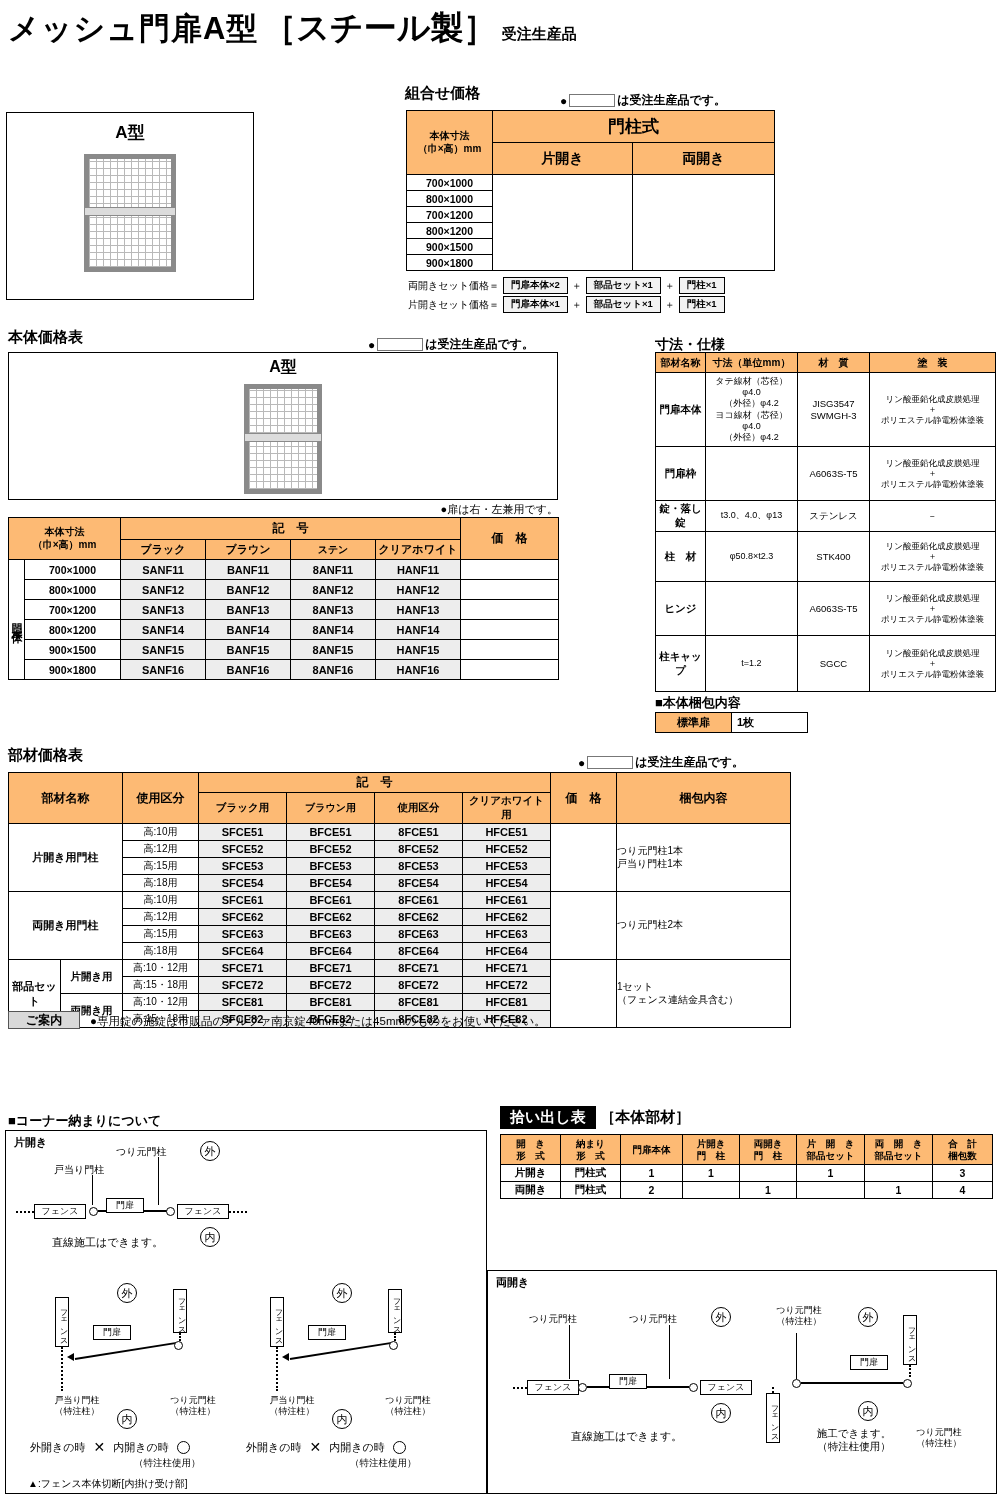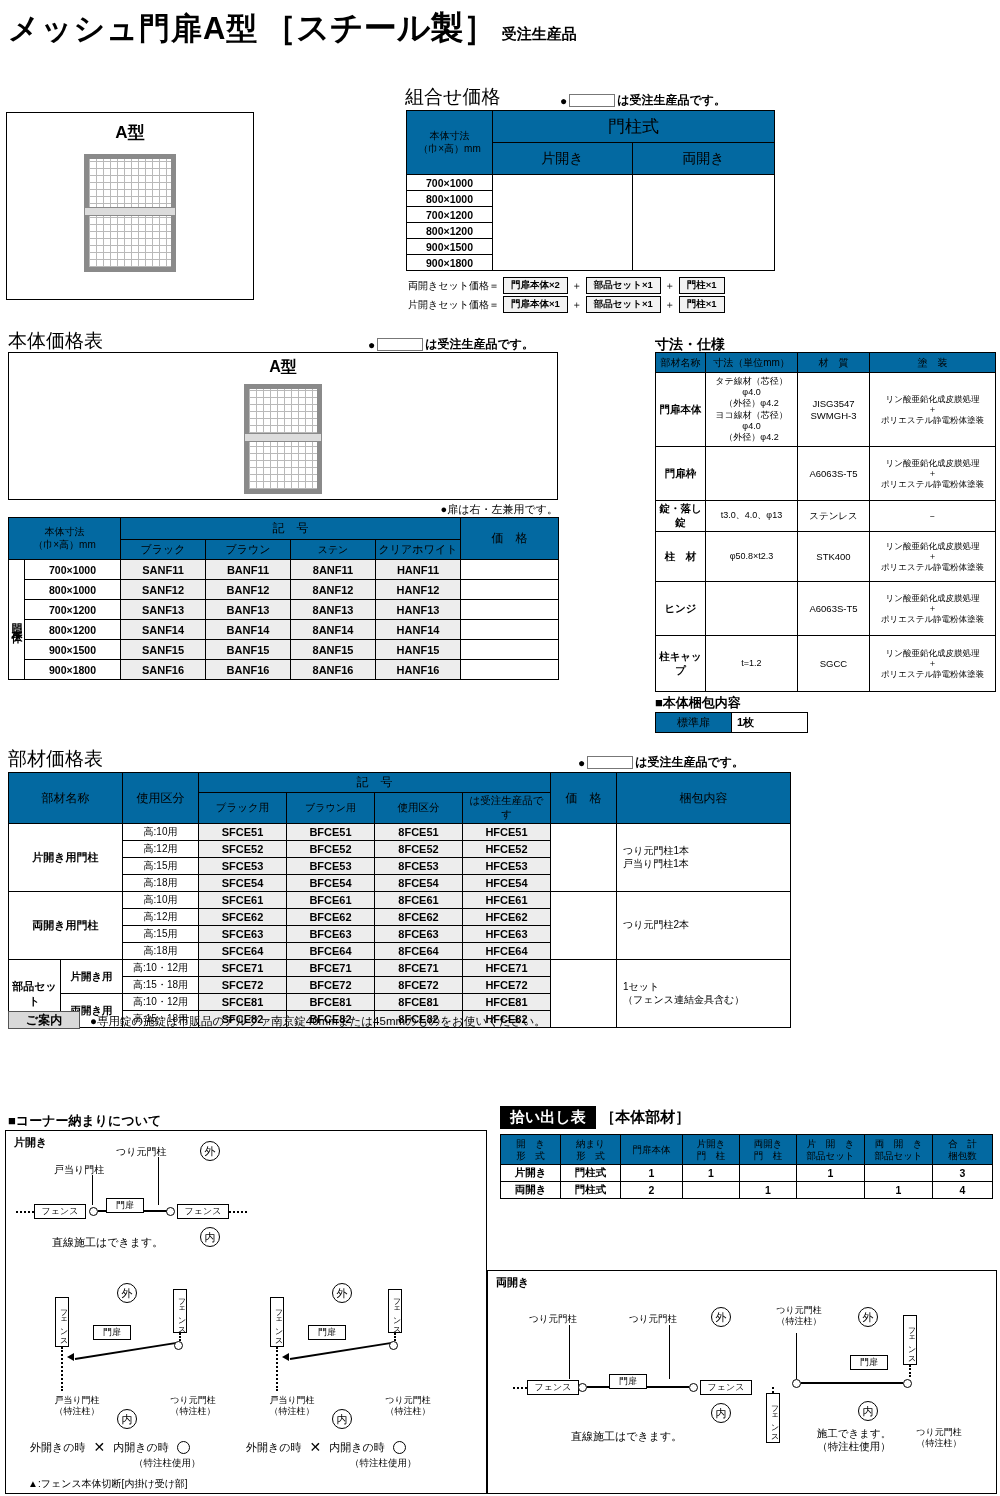--- a/index.html
+++ b/index.html
@@ -1,25 +1,25 @@
 <!DOCTYPE html>
 <html><head>
 <meta charset="utf-8">
 <style>
   * { margin:0; padding:0; box-sizing:border-box; }
   body { font-family:"Liberation Sans","DejaVu Sans",sans-serif; background:#fff; color:#000; }
   .page { position:relative; width:1000px; height:1496px; background:#fff; overflow:hidden; }
   .abs { position:absolute; }
   table { border-collapse:collapse; table-layout:fixed; }
   th, td { border:1px solid #000; overflow:hidden; padding:1px 2px; vertical-align:middle; }
-  .hc { background:#0369a1; font-weight:normal; text-align:center; font-size:12px; }
+  .hc { background:#fdba74; font-weight:bold; text-align:center; font-size:12px; }
   .pre { white-space:pre-line; line-height:1.25; }
   .codec { background:#ededed; font-weight:bold; font-size:11px; text-align:center; }
   .cellc { font-weight:bold; font-size:10.5px; text-align:center; }
-  .sec-title { font-size:19px; font-weight:normal; }
+  .sec-title { font-size:15px; font-weight:bold; }
   .legend { display:flex; align-items:center; font-size:12px; font-weight:bold; gap:2px; }
   .legend-swatch { display:inline-block; width:46px; height:13px; border:1px solid #777; background:#fff; }
   
   .hdr-row { display:flex; align-items:baseline; gap:5px; }
   .t1 { font-size:31px; font-weight:bold; letter-spacing:1px; }
   .t2 { font-size:33px; font-weight:bold; }
   .t3 { font-size:15px; font-weight:bold; }
   
   .panel { border:1px solid #000; background:#fff; }
   .model-label { text-align:center; font-weight:bold; font-size:17px; }
@@ -28,21 +28,21 @@
       repeating-linear-gradient(90deg,#b9b9b9 0,#b9b9b9 1px,transparent 1px,transparent 7px),#fff; }
   .gate-rail { position:absolute; left:-5px; right:-5px; top:44%; height:9px; background:#dcdcdc; border:1px solid #8a8a8a; }
   
   .formula { display:flex; align-items:center; gap:4px; font-size:10px; }
   .f-box { border:1px solid #000; background:#f2f2f2; padding:1px 7px; font-size:9.5px; font-weight:bold; white-space:nowrap; }
   
   .sp-name { font-size:10.5px; font-weight:bold; text-align:center; }
   .sp-dim { font-size:9px; text-align:center; }
   .sp-mat { font-size:9.5px; text-align:center; }
   .sp-coat { font-size:8.5px; text-align:center; }
-  .packc { font-size:10px; text-align:left; padding-left:6px; }
+  .packc { font-size:10px; text-align:left; padding-left:0; }
   .usec { font-size:10px; text-align:center; }
   
   .guide-label { width:72px; height:18px; background:#d9d9d9; border:1px solid #555; text-align:center; font-size:12px; font-weight:bold; line-height:16px; }
   
   .pt-black { background:#000; color:#fff; font-weight:bold; font-size:15px; padding:2px 10px; display:inline-block; }
   .pt-sub { font-weight:bold; font-size:15px; }
   
   .dgm-label { font-size:11px; font-weight:bold; }
   .dline { border-top:2px dotted #000; height:0; }
   .sline { background:#000; height:2px; }
@@ -333,21 +333,21 @@
       <th colspan="2" rowspan="2" class="hc">部材名称</th>
       <th rowspan="2" class="hc">使用区分</th>
       <th colspan="4" class="hc">記　号</th>
       <th rowspan="2" class="hc">価　格</th>
       <th rowspan="2" class="hc">梱包内容</th>
     </tr>
     <tr style="height:18px;">
       <th class="hc" style="font-size:10.5px;">ブラック用</th>
       <th class="hc" style="font-size:10px;">ブラウン用</th>
       <th class="hc" style="font-size:10.5px;">使用区分</th>
-      <th class="hc" style="font-size:10.5px;">は受注生産品です</th>
+      <th class="hc" style="font-size:10.5px;">クリアホワイト用</th>
     </tr>
 
     <tr style="height:16px;">
       <td colspan="2" rowspan="4" class="cellc" style="font-size:11px;">片開き用門柱</td>
       <td class="usec">高:10用</td>
       <td class="codec">SFCE51</td>
       <td class="codec">BFCE51</td>
       <td class="codec">8FCE51</td>
       <td class="codec">HFCE51</td>
       <td rowspan="4"></td>

